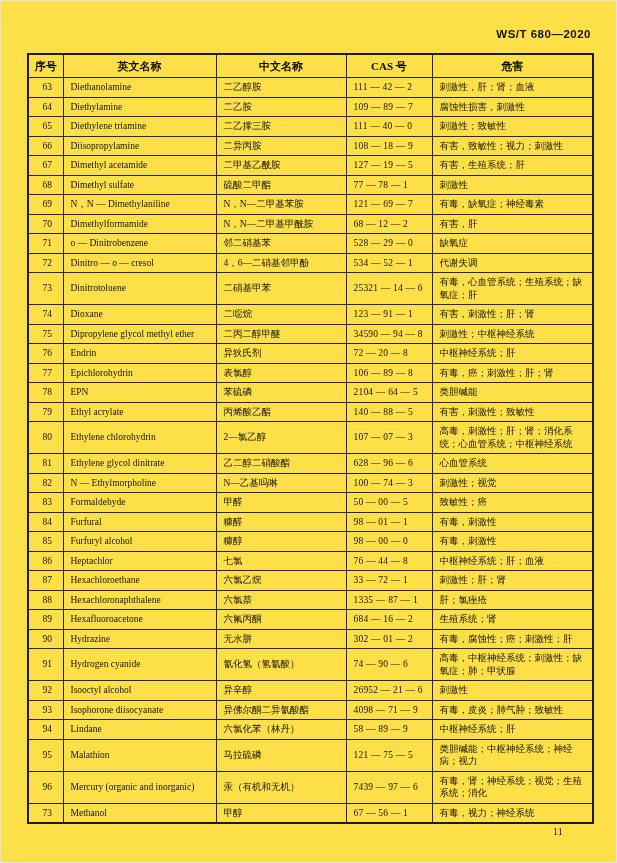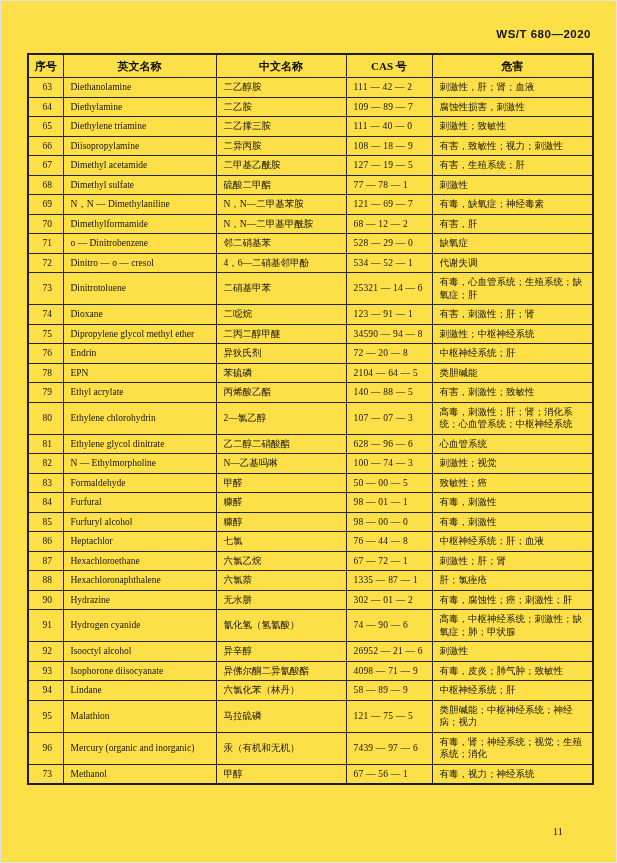--- a/index.html
+++ b/index.html
@@ -172,20 +172,27 @@
     <td class="c-hz">刺激性；中枢神经系统</td>
   </tr>
         <tr>
     <td class="c-no">76</td>
     <td class="c-en">Endrin</td>
     <td class="c-zh">异狄氏剂</td>
     <td class="c-cas">72 — 20 — 8</td>
     <td class="c-hz">中枢神经系统；肝</td>
   </tr>
         <tr>
+    <td class="c-no">77</td>
+    <td class="c-en">Epichlorohydrin</td>
+    <td class="c-zh">表氯醇</td>
+    <td class="c-cas">106 — 89 — 8</td>
+    <td class="c-hz">有毒，癌；刺激性；肝；肾</td>
+  </tr>
+        <tr>
     <td class="c-no">78</td>
     <td class="c-en">EPN</td>
     <td class="c-zh">苯硫磷</td>
     <td class="c-cas">2104 — 64 — 5</td>
     <td class="c-hz">类胆碱能</td>
   </tr>
         <tr>
     <td class="c-no">79</td>
     <td class="c-en">Ethyl acrylate</td>
     <td class="c-zh">丙烯酸乙酯</td>
@@ -238,31 +245,38 @@
     <td class="c-no">86</td>
     <td class="c-en">Heptachlor</td>
     <td class="c-zh">七氯</td>
     <td class="c-cas">76 — 44 — 8</td>
     <td class="c-hz">中枢神经系统；肝；血液</td>
   </tr>
         <tr>
     <td class="c-no">87</td>
     <td class="c-en">Hexachloroethane</td>
     <td class="c-zh">六氯乙烷</td>
-    <td class="c-cas">67 — 72 — 1</td>
+    <td class="c-cas">33 — 72 — 1</td>
     <td class="c-hz">刺激性；肝；肾</td>
   </tr>
         <tr>
     <td class="c-no">88</td>
     <td class="c-en">Hexachloronaphthalene</td>
     <td class="c-zh">六氯萘</td>
     <td class="c-cas">1335 — 87 — 1</td>
     <td class="c-hz">肝；氯痤疮</td>
   </tr>
         <tr>
+    <td class="c-no">89</td>
+    <td class="c-en">Hexafluoroacetone</td>
+    <td class="c-zh">六氟丙酮</td>
+    <td class="c-cas">684 — 16 — 2</td>
+    <td class="c-hz">生殖系统；肾</td>
+  </tr>
+        <tr>
     <td class="c-no">90</td>
     <td class="c-en">Hydrazine</td>
     <td class="c-zh">无水肼</td>
     <td class="c-cas">302 — 01 — 2</td>
     <td class="c-hz">有毒，腐蚀性；癌；刺激性；肝</td>
   </tr>
         <tr>
     <td class="c-no">91</td>
     <td class="c-en">Hydrogen cyanide</td>
     <td class="c-zh">氰化氢（氢氰酸）</td>

